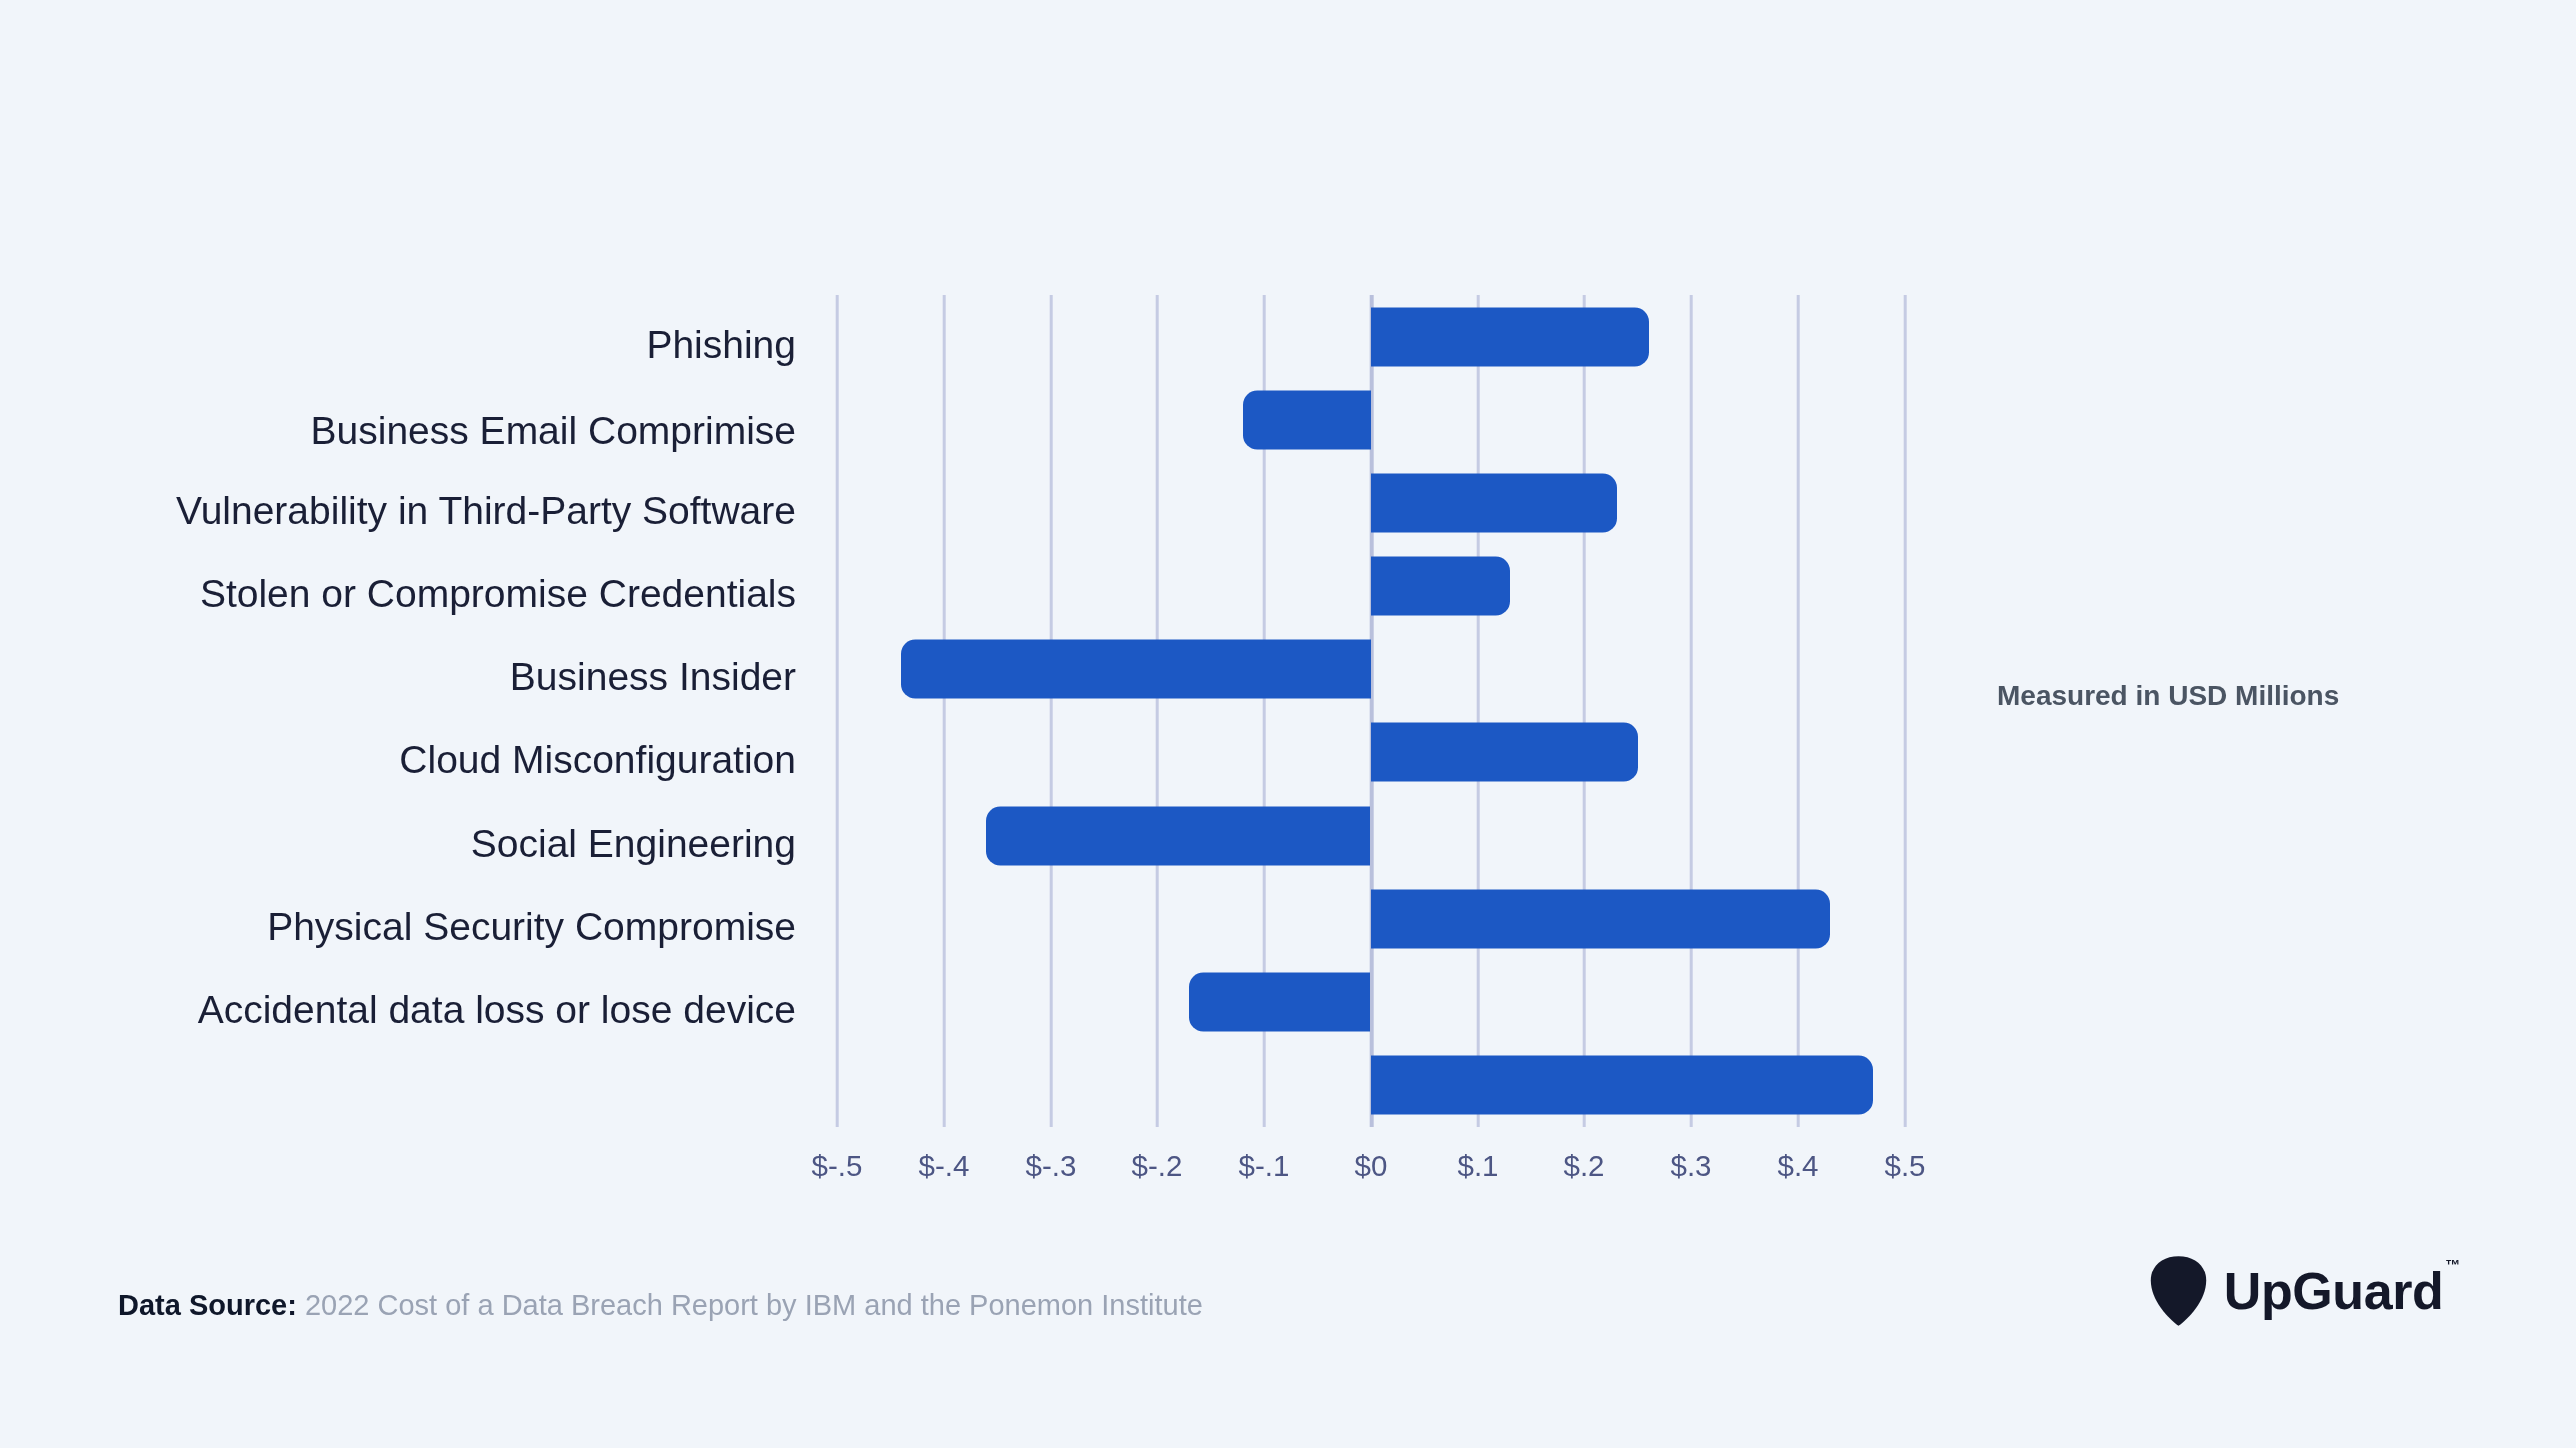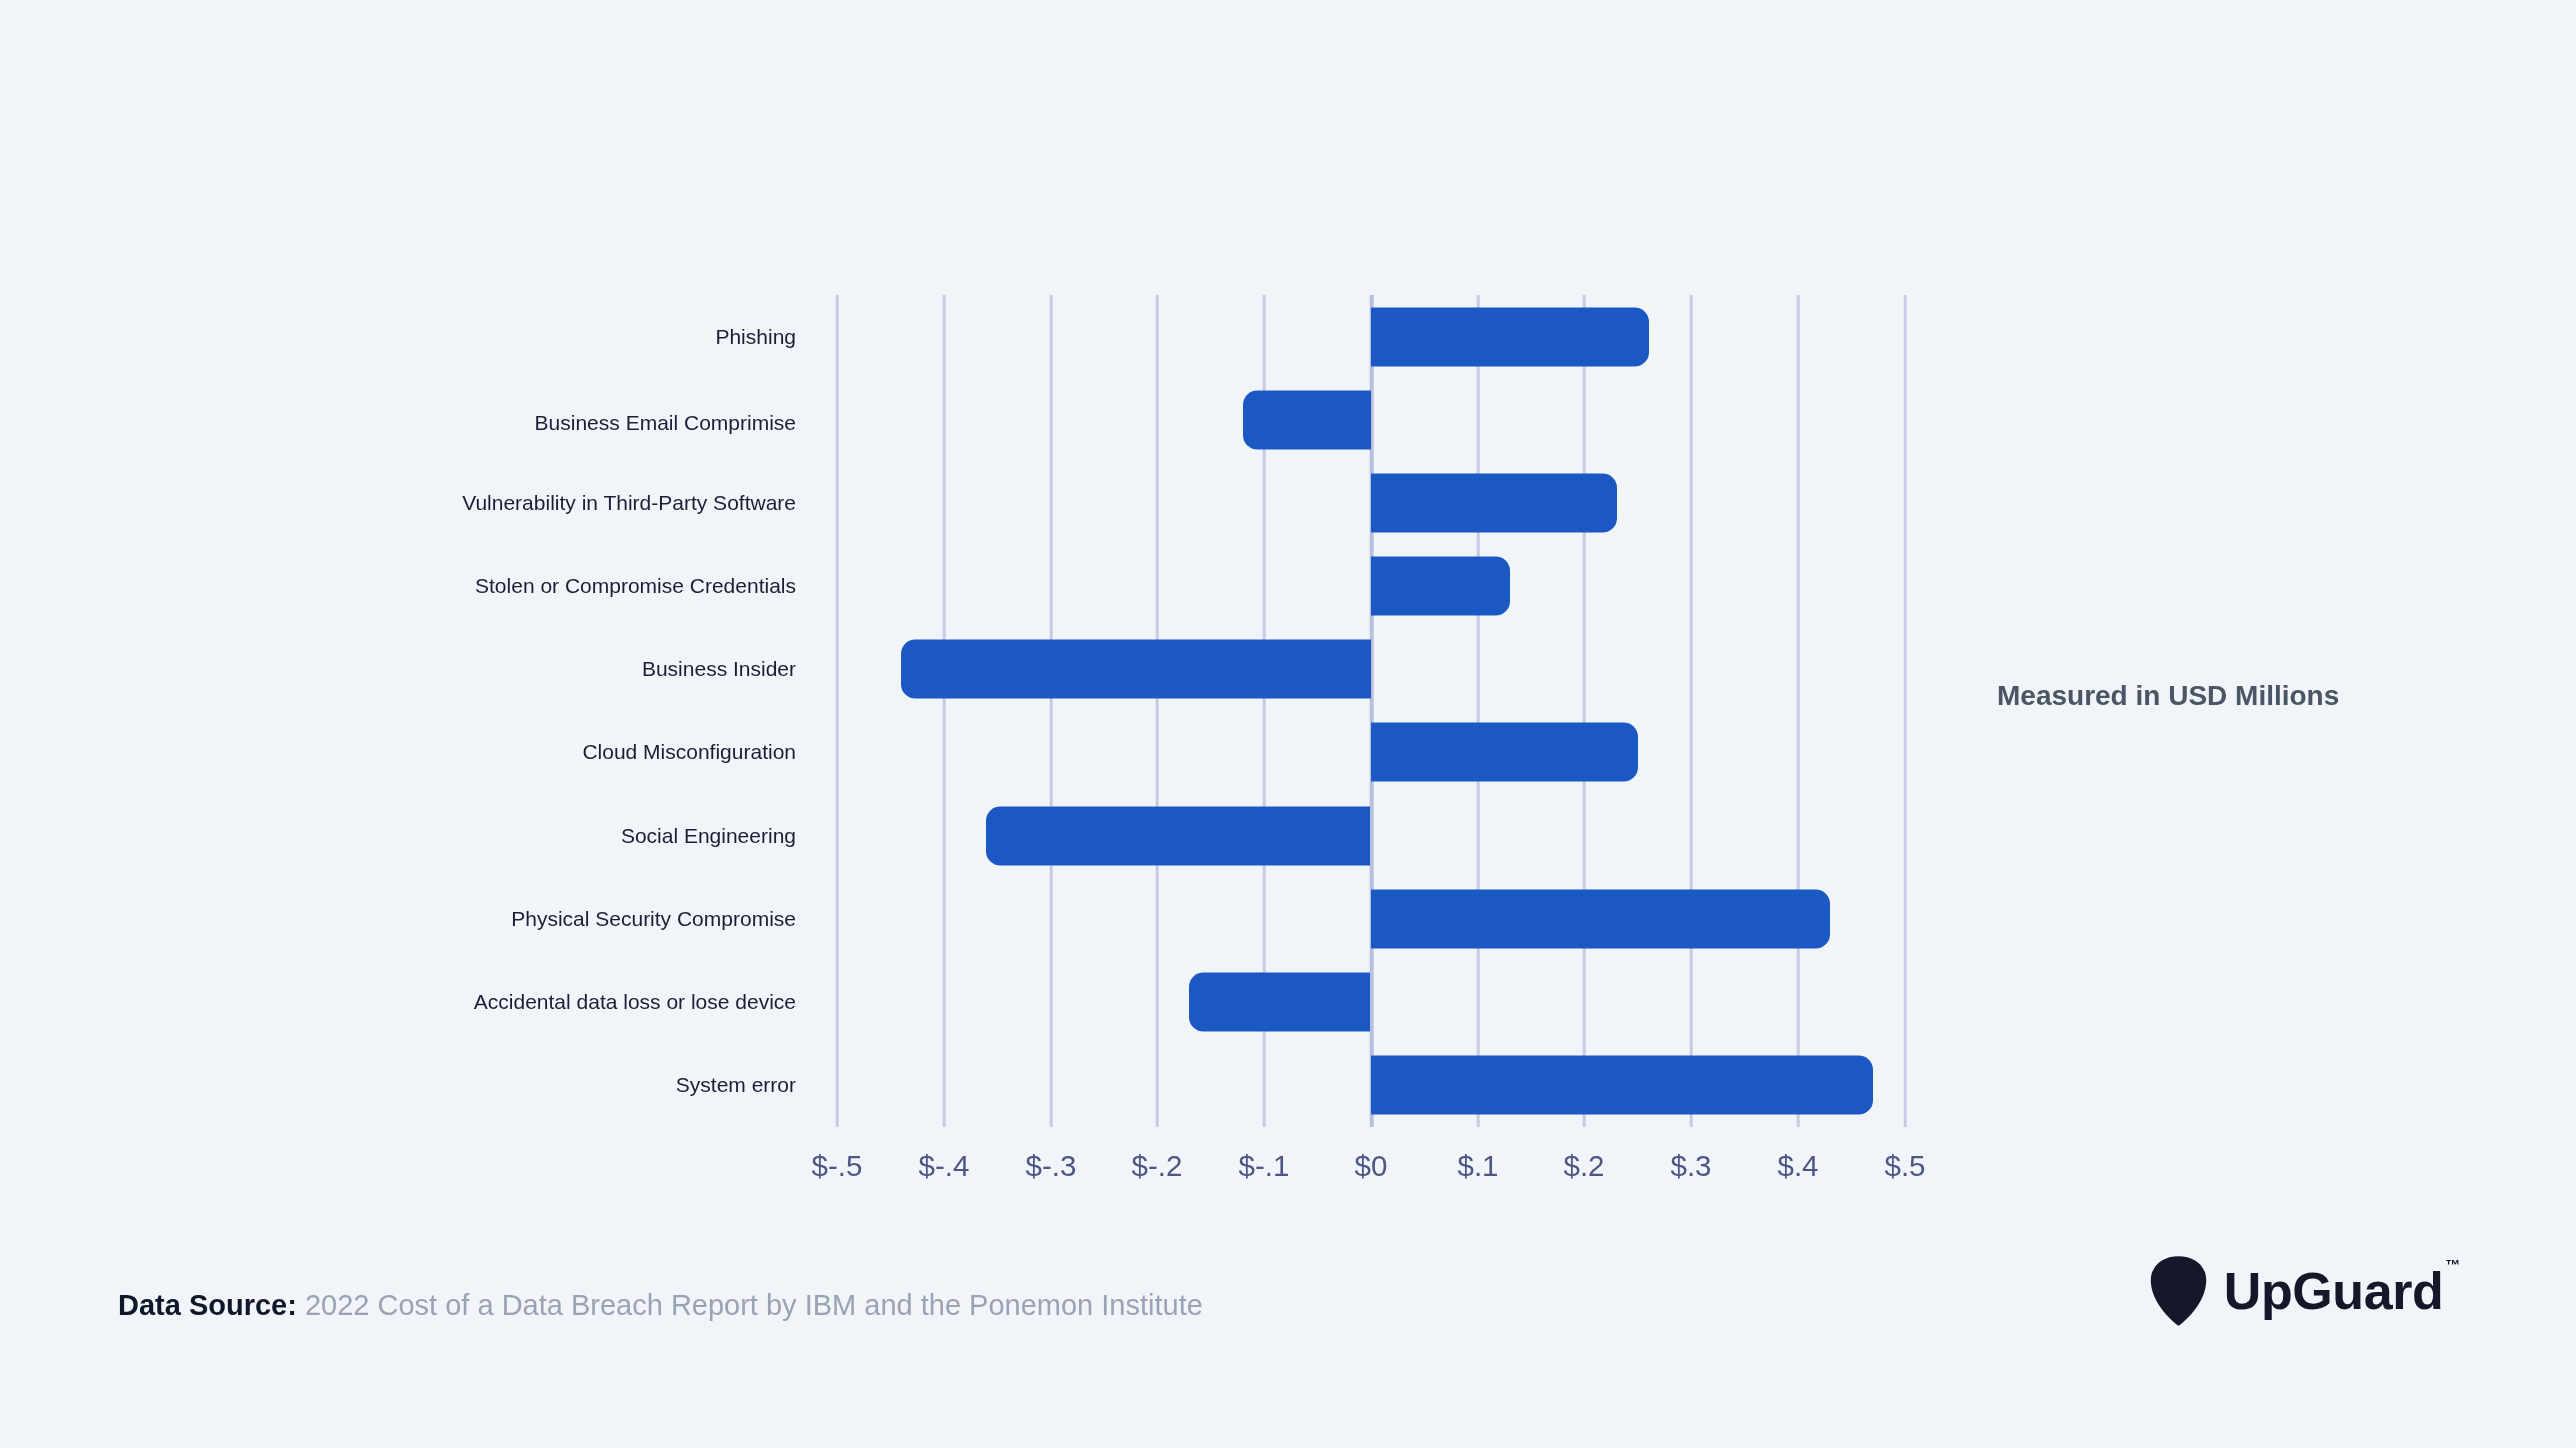--- a/index.html
+++ b/index.html
@@ -50,24 +50,25 @@
     left: 0;
     top: 0;
     width: 796px;
     height: 832px;
   }
   .cat-label {
     position: absolute;
     right: 0;
     width: 796px;
     text-align: right;
-    font-size: 21px;
+    font-size: 39px;
     color: #1a1f36;
     transform: translateY(-50%);
     white-space: nowrap;
+    margin-top: 8px;
   }
 
   
   .plot {
     position: absolute;
     left: 837px;
     top: 0;
     width: 1068px;
     height: 832px;
   }
@@ -181,21 +182,20 @@
     <div class="cat-labels" id="cat-labels">
         <div class="cat-label" style="top: 42px;">Phishing</div>
         <div class="cat-label" style="top: 128px;">Business Email Comprimise</div>
         <div class="cat-label" style="top: 208px;">Vulnerability in Third-Party Software</div>
         <div class="cat-label" style="top: 291px;">Stolen or Compromise Credentials</div>
         <div class="cat-label" style="top: 374px;">Business Insider</div>
         <div class="cat-label" style="top: 457px;">Cloud Misconfiguration</div>
         <div class="cat-label" style="top: 541px;">Social Engineering</div>
         <div class="cat-label" style="top: 624px;">Physical Security Compromise</div>
         <div class="cat-label" style="top: 707px;">Accidental data loss or lose device</div>
-        <div class="cat-label" style="top: 790px;">System error</div>
       </div>
     <div class="plot" id="plot">
         <div class="gridline" style="left: 0px;"></div>
         <div class="gridline" style="left: 107px;"></div>
         <div class="gridline" style="left: 214px;"></div>
         <div class="gridline" style="left: 320px;"></div>
         <div class="gridline" style="left: 427px;"></div>
         <div class="gridline zero" style="left: 534px;"></div>
         <div class="gridline" style="left: 641px;"></div>
         <div class="gridline" style="left: 747px;"></div>

